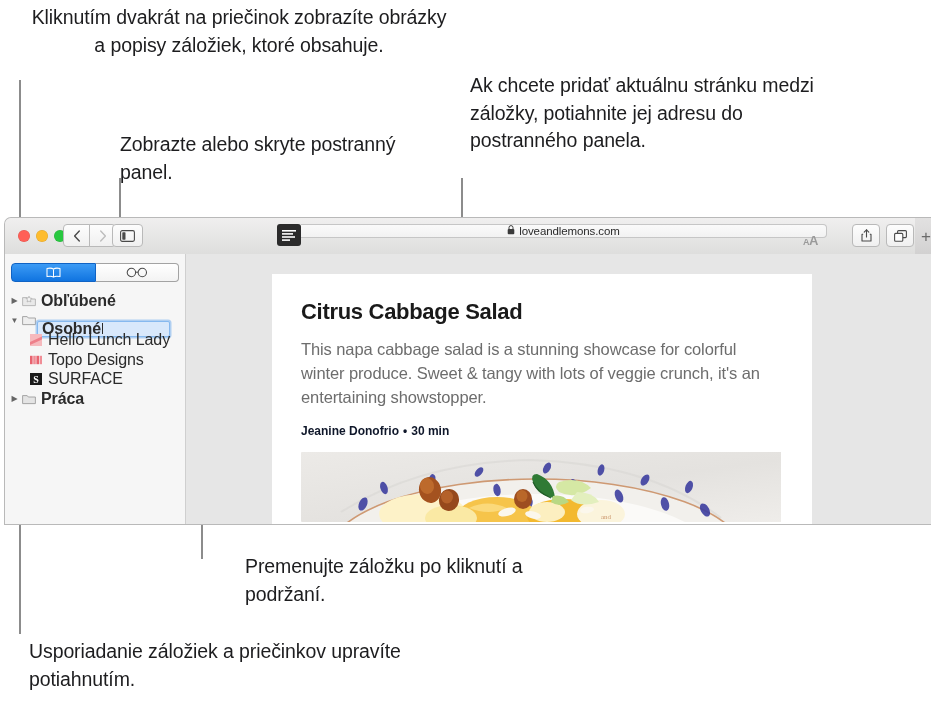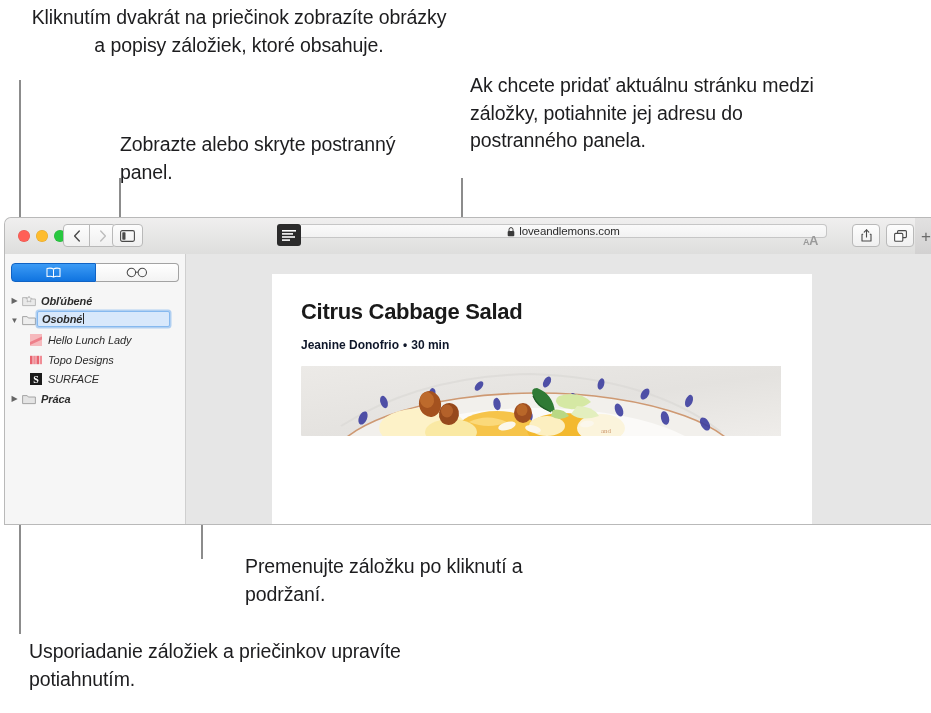--- a/index.html
+++ b/index.html
@@ -57,21 +57,21 @@
   }
   #reader-btn{
     position:absolute;left:272px;top:6px;width:24px;height:22px;
     background:#2b2b2b;border-radius:3px;
     display:flex;align-items:center;justify-content:center;
   }
   #address-field{
     position:absolute;left:296px;top:6px;right:110px;height:14px;
     background:linear-gradient(#fafafa,#f2f2f2);
     border:1px solid #c6c6c6;border-left:none;border-radius:0 4px 4px 0;
-    display:flex;align-items:flex-end;justify-content:center;box-sizing:border-box;
+    display:flex;align-items:flex-start;justify-content:center;box-sizing:border-box;
   }
   #url-text{font-size:11.5px;color:#2b2b2b;letter-spacing:-0.1px;}
   #lock-icon{margin-right:4px;display:inline-flex;}
   #textsize-ctl{position:absolute;right:8px;top:6px;color:#9a9a9a;font-weight:600;letter-spacing:-.5px;}
   #textsize-ctl .sm{font-size:9px;}
   #textsize-ctl .lg{font-size:13px;}
   
   #win-body{position:absolute;top:36px;left:0;right:0;bottom:0;display:flex;background:#e6e6e6;}
   #sidebar{width:180px;background:#f6f6f6;border-right:1px solid #cfcfcf;position:relative;}
   #sidebar-tabs{
@@ -80,25 +80,25 @@
   .seg{
     flex:1;height:19px;border:1px solid #a3a3a3;
     display:flex;align-items:center;justify-content:center;box-sizing:border-box;
   }
   #seg-bookmarks{background:linear-gradient(#3c9bf5,#1074e0);border-color:#1063c4;border-radius:4px 0 0 4px;}
   #seg-readinglist{background:linear-gradient(#ffffff,#f3f3f3);border-left:none;border-radius:0 4px 4px 0;}
   #bm-list{padding-top:6px;font-size:11px;color:#2b2b2b;}
   .row{display:flex;align-items:center;height:19.6px;padding-left:4px;position:relative;}
   .tri{width:11px;font-size:8px;color:#666;display:flex;align-items:center;justify-content:center;}
   .rowicon{width:17px;display:flex;align-items:center;justify-content:center;margin-right:4px;}
-  .rowlabel{font-size:11px;letter-spacing:-0.1px;white-space:nowrap;font-style:italic;}
+  .rowlabel{font-size:16px;letter-spacing:-0.1px;white-space:nowrap;}
   .folderrow .rowlabel{font-weight:bold;}
   .child{padding-left:22px;}
   #row-osobne .edit-field{
-    position:absolute;left:32px;top:0;width:133px;height:16px;
+    position:absolute;left:32px;top:10px;width:133px;height:16px;
     background:#d8e8fb;border:1px solid #86b9ef;border-radius:2px;
     box-shadow:0 0 0 1.5px rgba(90,160,235,.45);
     display:flex;align-items:center;box-sizing:border-box;
   }
   #row-osobne .edit-field .rowlabel{font-weight:bold;padding-left:4px;}
   #row-osobne .caret{width:1px;height:11px;background:#2b2b2b;margin-left:1px;}
   
   #content-area{flex:1;position:relative;background:#e6e6e6;}
   #page{
     position:absolute;left:86px;top:20px;width:540px;bottom:0;
@@ -278,20 +278,21 @@
           <span class="rowlabel">Práca</span>
         </div>
 
       </div>
     </div>
 
     <div id="content-area">
       <div id="page">
         <div id="article">
           <h1 id="article-title">Citrus Cabbage Salad</h1>
+          <p id="article-desc">This napa cabbage salad is a stunning showcase for colorful winter produce. Sweet &amp; tangy with lots of veggie crunch, it's an entertaining showstopper.</p>
           <p id="article-byline">
             <span>Jeanine Donofrio</span><span class="dot">•</span><span>30 min</span>
           </p>
           <div id="hero">
             <svg width="480" height="70" viewBox="0 0 480 70" preserveAspectRatio="none">
               <defs>
                 <radialGradient id="plateG" cx="50%" cy="95%" r="75%">
                   <stop offset="0%" stop-color="#fdfcfa"></stop>
                     <stop offset="100%" stop-color="#f2f0ec"></stop>
                 </radialGradient>

